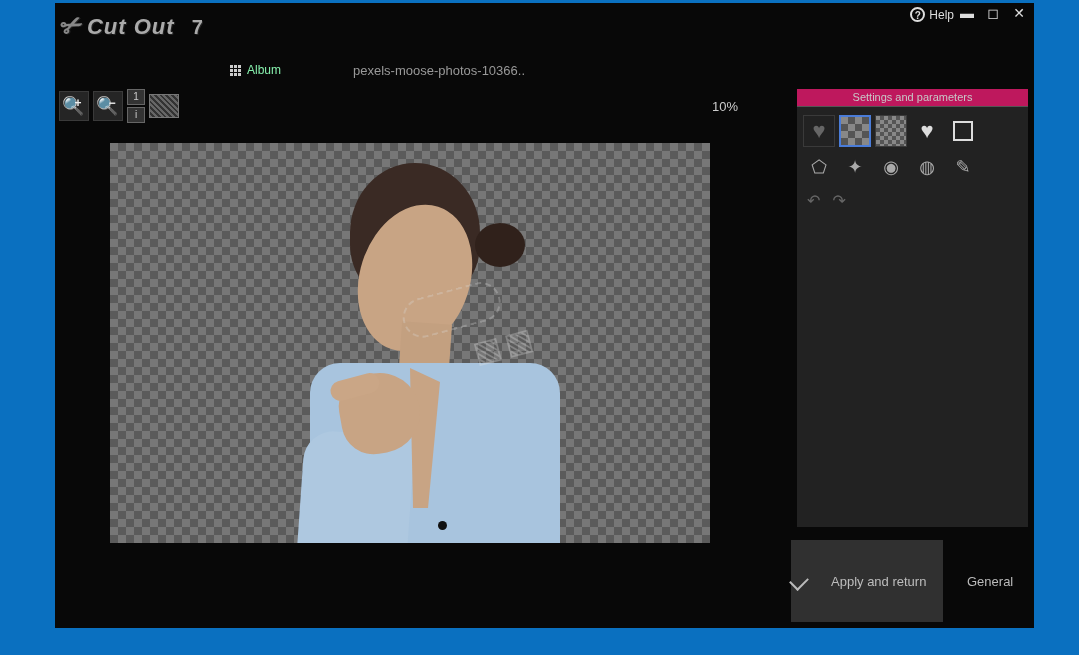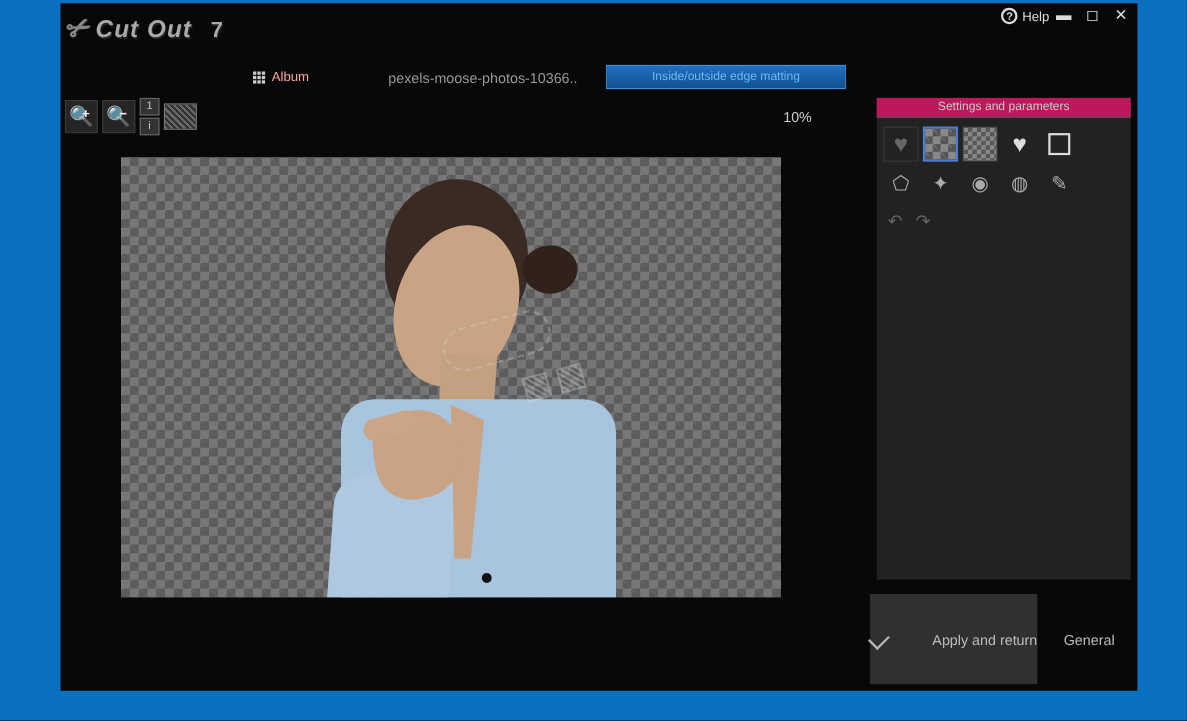--- a/index.html
+++ b/index.html
@@ -73,21 +73,21 @@
     font-weight: bold;
   }
   
   .row2 {
     position: absolute;
     left: 175px; top: 56px; height: 22px;
     display: flex; align-items: center; gap: 12px;
   }
   .album {
     display: flex; align-items: center; gap: 6px;
-    color: #fca5a5;
+    color: #86efac;
     cursor: pointer;
   }
   .grid-icon {
     display: inline-grid;
     grid-template-columns: repeat(3,3px);
     grid-template-rows: repeat(3,3px);
     gap: 1px;
   }
   .grid-icon span { background:#ccc; }
   .filename {
@@ -274,22 +274,22 @@
   
   .footer {
     position: absolute;
     left: 736px; top: 534px;
     width: 240px; height: 88px;
     display: flex; align-items: center;
   }
   .applybtn {
     width: 152px; height: 82px;
     background: #303030;
-    display: flex; align-items: center; justify-content: space-between;
-    gap: 8px;
+    display: flex; align-items: center; justify-content: flex-start;
+    gap: 24px;
     color: #bdbdbd;
     font-size: 13px;
     cursor: pointer;
   }
   .check-icon {
     width: 16px; height: 12px;
     border-left: 2px solid #bbb;
     border-bottom: 2px solid #bbb;
     transform: rotate(-45deg);
   }
@@ -331,23 +331,20 @@
         <span></span>
           <span></span>
           <span></span>
         <span></span>
           <span></span>
           <span></span>
       </span>
       <span>Album</span>
     </div>
     <span class="filename">pexels-moose-photos-10366..</span>
-  </div>
-  <div class="modebar">
-    <span>Inside/outside edge matting</span>
   </div>
 
   <div class="toolbar">
     <div class="tb zoomin"></div>
     <div class="tb zoomout"></div>
     <div class="tb-col">
       <div class="tb small">1</div>
       <div class="tb small">i</div>
     </div>
     <div class="tb nav"></div>

